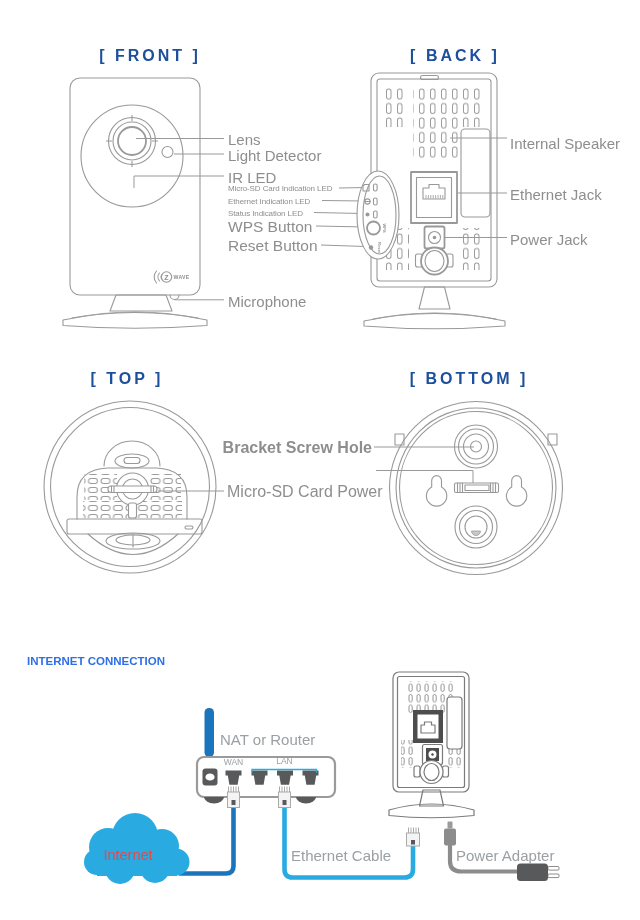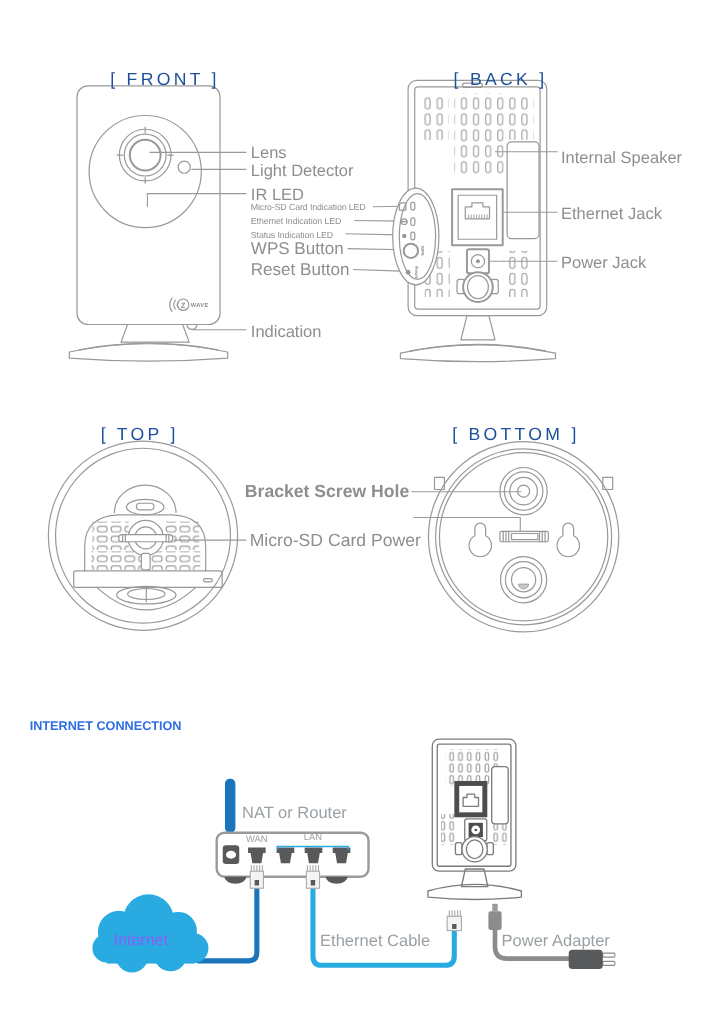--- a/index.html
+++ b/index.html
@@ -4,25 +4,25 @@
 <style>
   html,body{margin:0;padding:0;background:#fff;}
   .page{position:relative;width:640px;height:920px;background:#fff;overflow:hidden;
         font-family:"Liberation Sans",sans-serif;}
   .art{position:absolute;left:0;top:0;z-index:1;}
   .lbl{position:absolute;z-index:2;white-space:nowrap;font-size:15px;color:var(--label-gray);}
   .lbl-sm{font-size:8px;letter-spacing:-0.1px;}
   .lbl-lg{font-size:15.5px;}
   .lbl-xl{font-size:16px;}
   .lbl-right{text-align:right;font-weight:bold;}
-  .title{position:absolute;z-index:2;width:150px;text-align:center;font-size:16px;font-weight:normal;
-         letter-spacing:3px;color:var(--title-blue);white-space:nowrap;margin-top:17px;}
+  .title{position:absolute;z-index:2;width:150px;text-align:center;font-size:16px;font-weight:bold;
+         letter-spacing:3px;color:var(--title-blue);white-space:nowrap;}
   .heading{position:absolute;z-index:2;font-size:11.5px;font-weight:bold;color:var(--heading-blue);}
   .lbl-conn{font-size:15px;color:var(--label-light-gray);}
-  .cloud-txt{color:#8b5cf6;font-size:14.5px;text-align:center;width:70px;}
+  .cloud-txt{color:#ef4444;font-size:14.5px;text-align:center;width:70px;}
   
   .ln{fill:none;stroke:var(--line-gray);stroke-width:1.1;stroke-linecap:round;stroke-linejoin:round;}
   .ln2{fill:none;stroke:var(--line-gray);stroke-width:1.8;stroke-linecap:round;stroke-linejoin:round;}
   .lnB{fill:none;stroke:#7b7b7b;stroke-width:1.2;stroke-linecap:round;stroke-linejoin:round;}
   .lead{fill:none;stroke:var(--line-gray);stroke-width:1;}
   .wfill{fill:#fff;}
   .gfill{fill:var(--line-gray);stroke:none;}
   .svgtxt{fill:var(--label-gray);font-family:"Liberation Sans",sans-serif;font-weight:bold;}
   .port{fill:var(--port-dark);stroke:none;}
   .cable-dark{fill:none;stroke:var(--cable-dark-blue);stroke-width:4.6;stroke-linecap:round;}
@@ -339,21 +339,21 @@
   <div class="title" style="left:394px;top:370px;">[ BOTTOM ]</div>
 
   <div class="lbl" style="left:228px;top:131px;">Lens</div>
   <div class="lbl" style="left:228px;top:147px;">Light Detector</div>
   <div class="lbl" style="left:228px;top:169px;">IR LED</div>
   <div class="lbl lbl-sm" style="left:228px;top:184px;">Micro-SD Card Indication LED</div>
   <div class="lbl lbl-sm" style="left:228px;top:196.5px;">Ethernet Indication LED</div>
   <div class="lbl lbl-sm" style="left:228px;top:208.5px;">Status Indication LED</div>
   <div class="lbl lbl-lg" style="left:228px;top:218px;">WPS Button</div>
   <div class="lbl lbl-lg" style="left:228px;top:236.5px;">Reset Button</div>
-  <div class="lbl" style="left:228px;top:293px;">Indication</div>
+  <div class="lbl" style="left:228px;top:293px;">Microphone</div>
 
   <div class="lbl" style="left:510px;top:135px;">Internal Speaker</div>
   <div class="lbl" style="left:510px;top:186px;">Ethernet Jack</div>
   <div class="lbl" style="left:510px;top:230.5px;">Power Jack</div>
 
   <div class="lbl lbl-xl lbl-right" style="left:172px;top:439px;width:200px;">Bracket Screw Hole</div>
   <div class="lbl lbl-xl" style="left:227px;top:483px;">Micro-SD Card Power</div>
 
   <div class="heading" style="left:27px;top:655px;">INTERNET CONNECTION</div>
   <div class="lbl lbl-conn" style="left:220px;top:731px;">NAT or Router</div>

